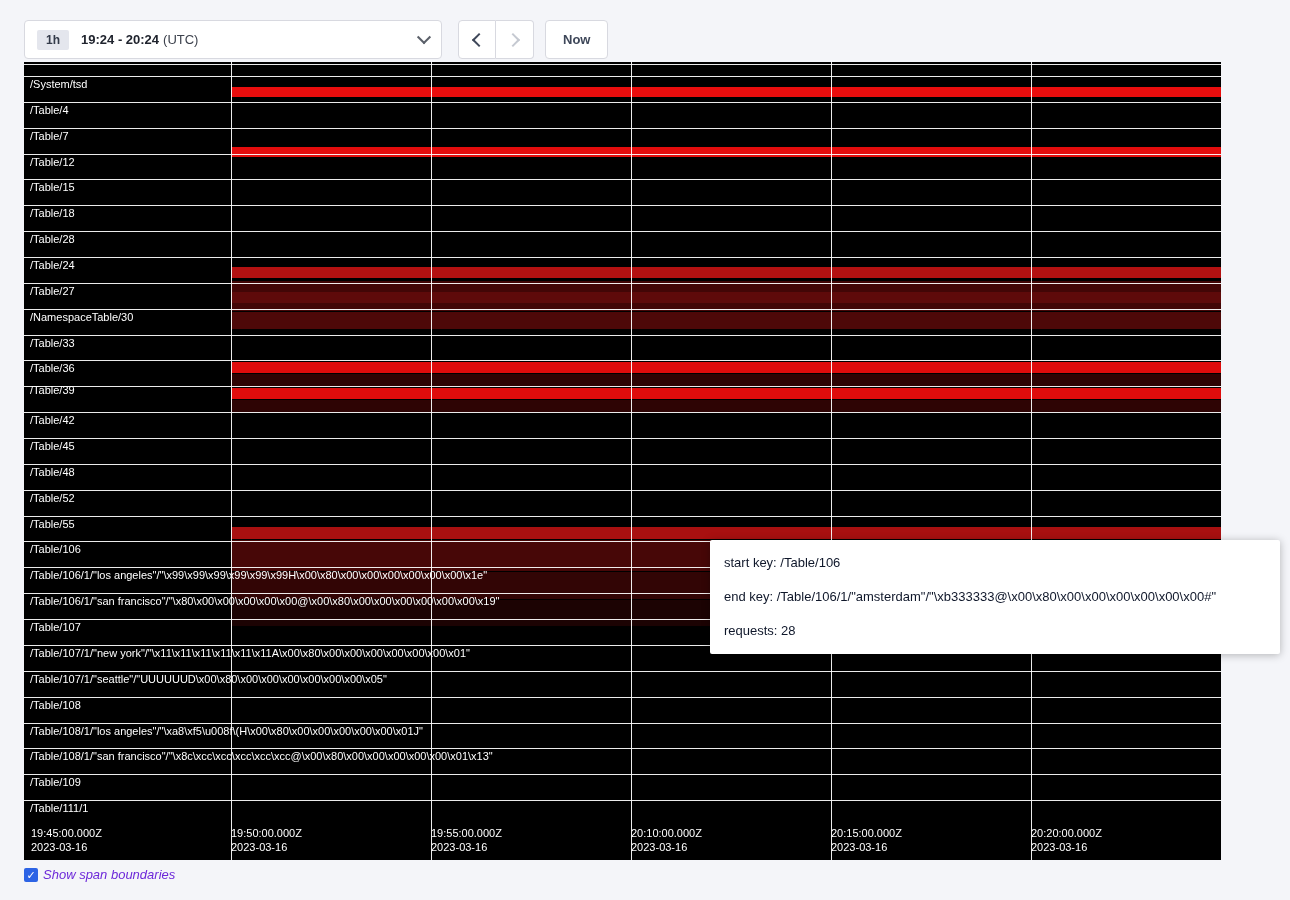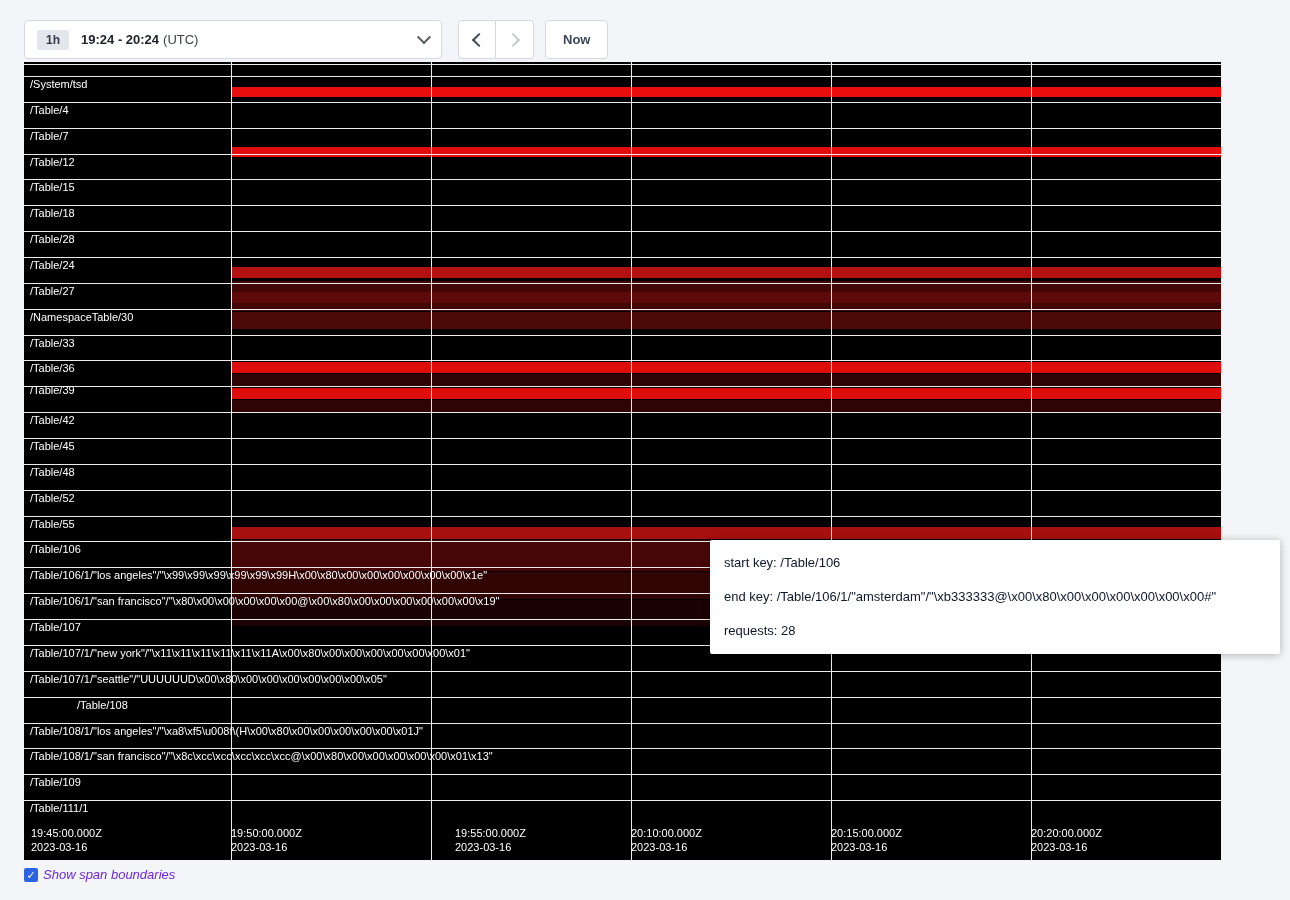--- a/index.html
+++ b/index.html
@@ -137,34 +137,34 @@
       <div class="rowlabel" style="top: 379.04px;">/Table/45</div>
       <div class="rowlabel" style="top: 404.9px;">/Table/48</div>
       <div class="rowlabel" style="top: 430.76px;">/Table/52</div>
       <div class="rowlabel" style="top: 456.62px;">/Table/55</div>
       <div class="rowlabel" style="top: 482.48px;">/Table/106</div>
       <div class="rowlabel" style="top: 508.34px;">/Table/106/1/"los angeles"/"\x99\x99\x99\x99\x99\x99H\x00\x80\x00\x00\x00\x00\x00\x00\x1e"</div>
       <div class="rowlabel" style="top: 534.2px;">/Table/106/1/"san francisco"/"\x80\x00\x00\x00\x00\x00@\x00\x80\x00\x00\x00\x00\x00\x00\x19"</div>
       <div class="rowlabel" style="top: 560.06px;">/Table/107</div>
       <div class="rowlabel" style="top: 585.92px;">/Table/107/1/"new york"/"\x11\x11\x11\x11\x11\x11A\x00\x80\x00\x00\x00\x00\x00\x00\x01"</div>
       <div class="rowlabel" style="top: 611.78px;">/Table/107/1/"seattle"/"UUUUUUD\x00\x80\x00\x00\x00\x00\x00\x00\x05"</div>
-      <div class="rowlabel" style="top: 637.64px; margin-left: 47px;">/Table/108</div>
+      <div class="rowlabel" style="top: 637.64px;">/Table/108</div>
       <div class="rowlabel" style="top: 663.5px;">/Table/108/1/"los angeles"/"\xa8\xf5\u008f\(H\x00\x80\x00\x00\x00\x00\x00\x01J"</div>
       <div class="rowlabel" style="top: 689.36px;">/Table/108/1/"san francisco"/"\x8c\xcc\xcc\xcc\xcc\xcc@\x00\x80\x00\x00\x00\x00\x00\x01\x13"</div>
       <div class="rowlabel" style="top: 715.22px;">/Table/109</div>
       <div class="rowlabel" style="top: 741.08px;">/Table/111/1</div>
       <div class="tick" style="left: 7px; top: 764px;">
         <div>19:45:00.000Z</div>
         <div>2023-03-16</div>
       </div>
       <div class="tick" style="left: 207px; top: 764px;">
         <div>19:50:00.000Z</div>
         <div>2023-03-16</div>
       </div>
-      <div class="tick" style="left: 407px; top: 764px; padding-left: 24px;">
+      <div class="tick" style="left: 407px; top: 764px;">
         <div>19:55:00.000Z</div>
         <div>2023-03-16</div>
       </div>
       <div class="tick" style="left: 607px; top: 764px;">
         <div>20:10:00.000Z</div>
         <div>2023-03-16</div>
       </div>
       <div class="tick" style="left: 807px; top: 764px;">
         <div>20:15:00.000Z</div>
         <div>2023-03-16</div>

